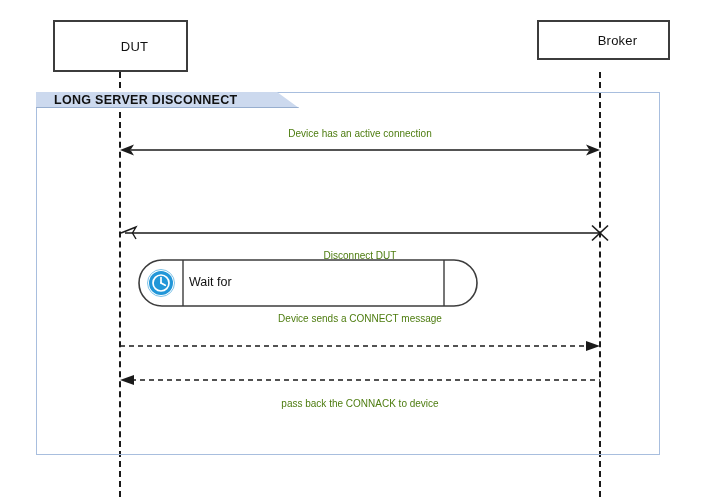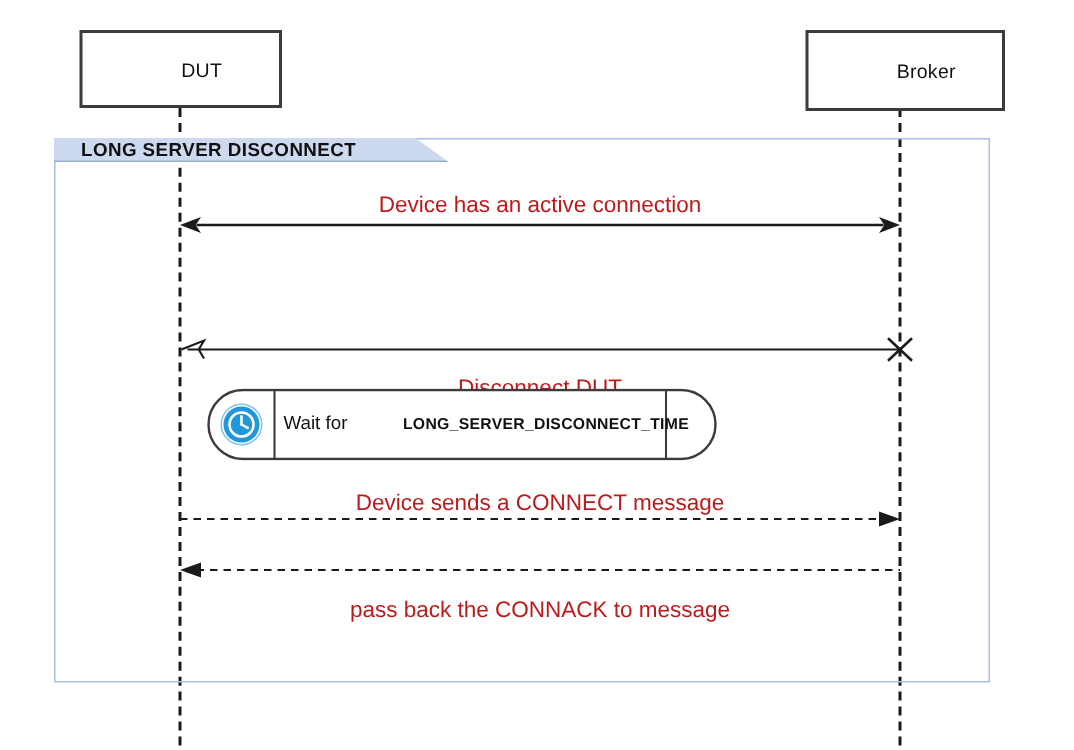--- a/index.html
+++ b/index.html
@@ -70,22 +70,22 @@
     font-weight: bold;
     color: #111111;
     letter-spacing: 0.3px;
     padding-left: 18px;
     white-space: nowrap;
   }
 
   
   .msg-label {
     position: absolute;
-    font-size: 15px;
-    color: #b91c1c;
+    font-size: 10px;
+    color: #4d7c0f;
     text-align: center;
     white-space: nowrap;
   }
   .msg-svg {
     position: absolute;
     overflow: visible;
   }
 
   
   .wait-box {
@@ -150,36 +150,35 @@
   <svg class="clock-icon" style="left:146px; top:268px;" width="30" height="30" viewBox="0 0 30 30">
     <circle cx="15" cy="15" r="13.5" fill="#ffffff" stroke="#7ec3e8" stroke-width="1"></circle>
     <circle cx="15" cy="15" r="12" fill="#2196d8"></circle>
     <circle cx="15" cy="15" r="8" fill="none" stroke="#ffffff" stroke-width="1.7"></circle>
     <line x1="15" y1="15" x2="15" y2="9.5" stroke="#ffffff" stroke-width="1.7" stroke-linecap="round"></line>
     <line x1="15" y1="15" x2="19.2" y2="17.3" stroke="#ffffff" stroke-width="1.7" stroke-linecap="round"></line>
   </svg>
 
   <div class="wait-text" style="left:189px; top:275px;gap:32px;">
     <span>Wait for</span>
-    <span class="mono-caps">LONG_SERVER_DISCONNECT_TIME</span>
   </div>
 
-  <div class="msg-label" style="left:120px; top:327px; width:480px;">Device sends a CONNECT message</div>
+  <div class="msg-label" style="left:120px; top:313px; width:480px;">Device sends a CONNECT message</div>
   <svg class="msg-svg" style="left:119px; top:338px;" width="482" height="16" viewBox="0 0 482 16">
     <line x1="1" y1="8" x2="470" y2="8" stroke="#1a1a1a" stroke-width="1.4" stroke-dasharray="5,4"></line>
     <path d="M 481 8 L 467 3 L 467 13 Z" fill="#1a1a1a"></path>
   </svg>
 
   <svg class="msg-svg" style="left:119px; top:372px;" width="482" height="16" viewBox="0 0 482 16">
     <line x1="12" y1="8" x2="481" y2="8" stroke="#1a1a1a" stroke-width="1.4" stroke-dasharray="5,4"></line>
     <path d="M 1 8 L 15 3 L 15 13 Z" fill="#1a1a1a"></path>
   </svg>
-  <div class="msg-label" style="left:120px; top:398px; width:480px;">pass back the CONNACK to message</div>
+  <div class="msg-label" style="left:120px; top:398px; width:480px;">pass back the CONNACK to device</div>
 
   <div class="participant" style="left:53px; top:20px; width:135px; height:52px;">
     <span class="participant-label">DUT</span>
   </div>
 
-  <div class="participant" style="left:537px; top:20px; width:133px; height:54px;">
+  <div class="participant" style="left:537px; top:20px; width:133px; height:40px;">
     <span class="participant-label">Broker</span>
   </div>
 
 </div>
 
 </body></html>

